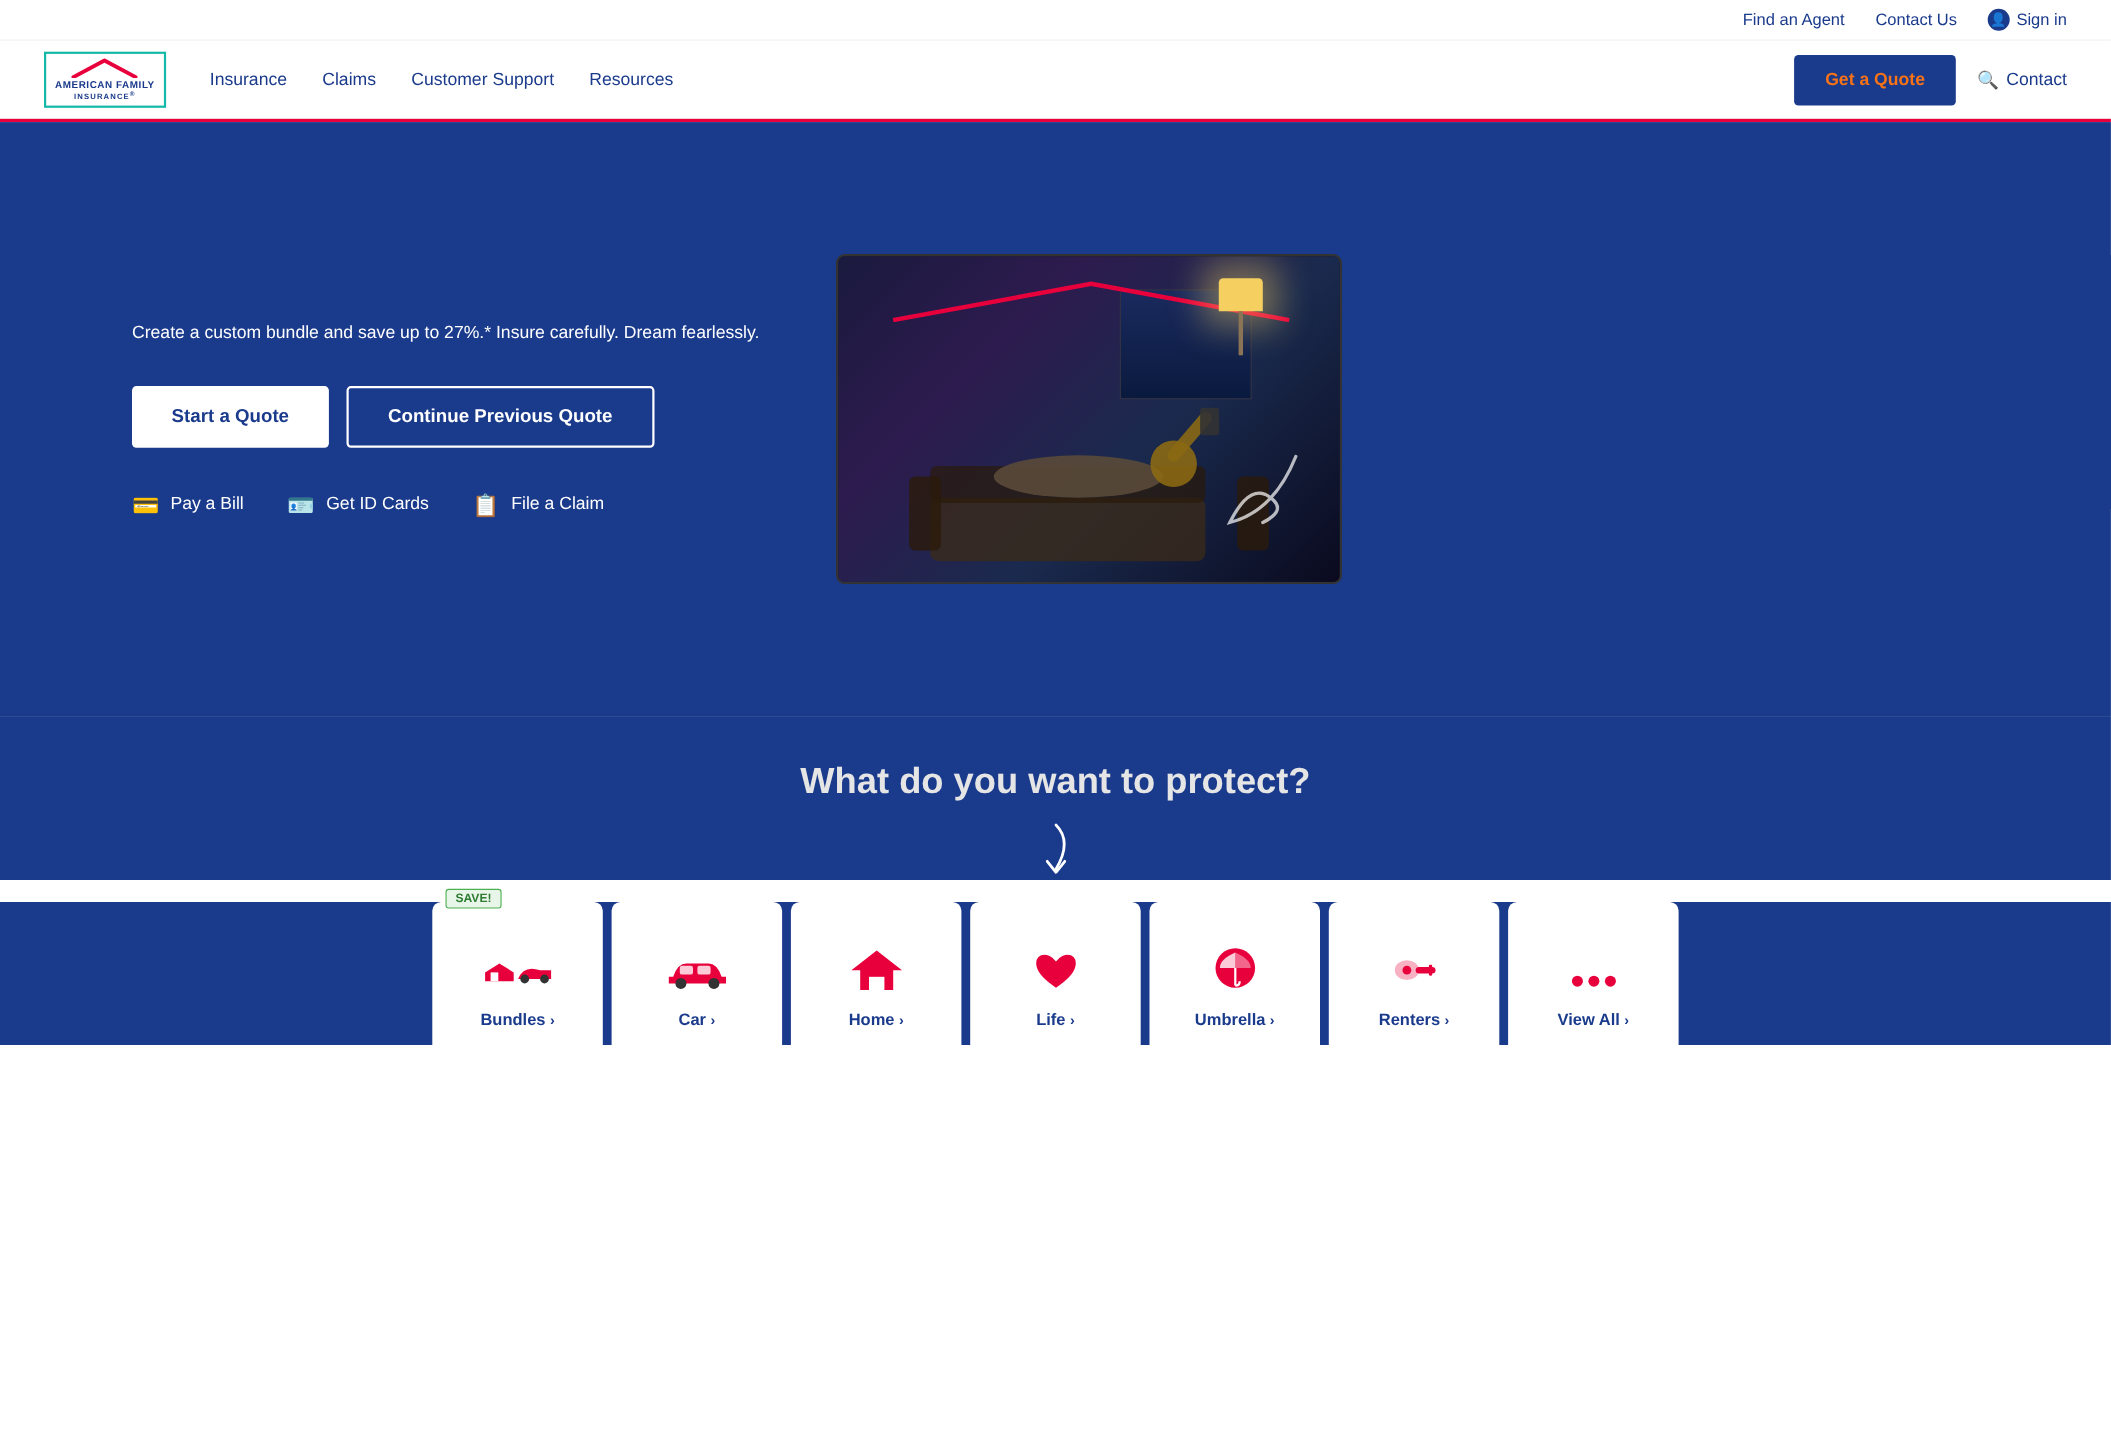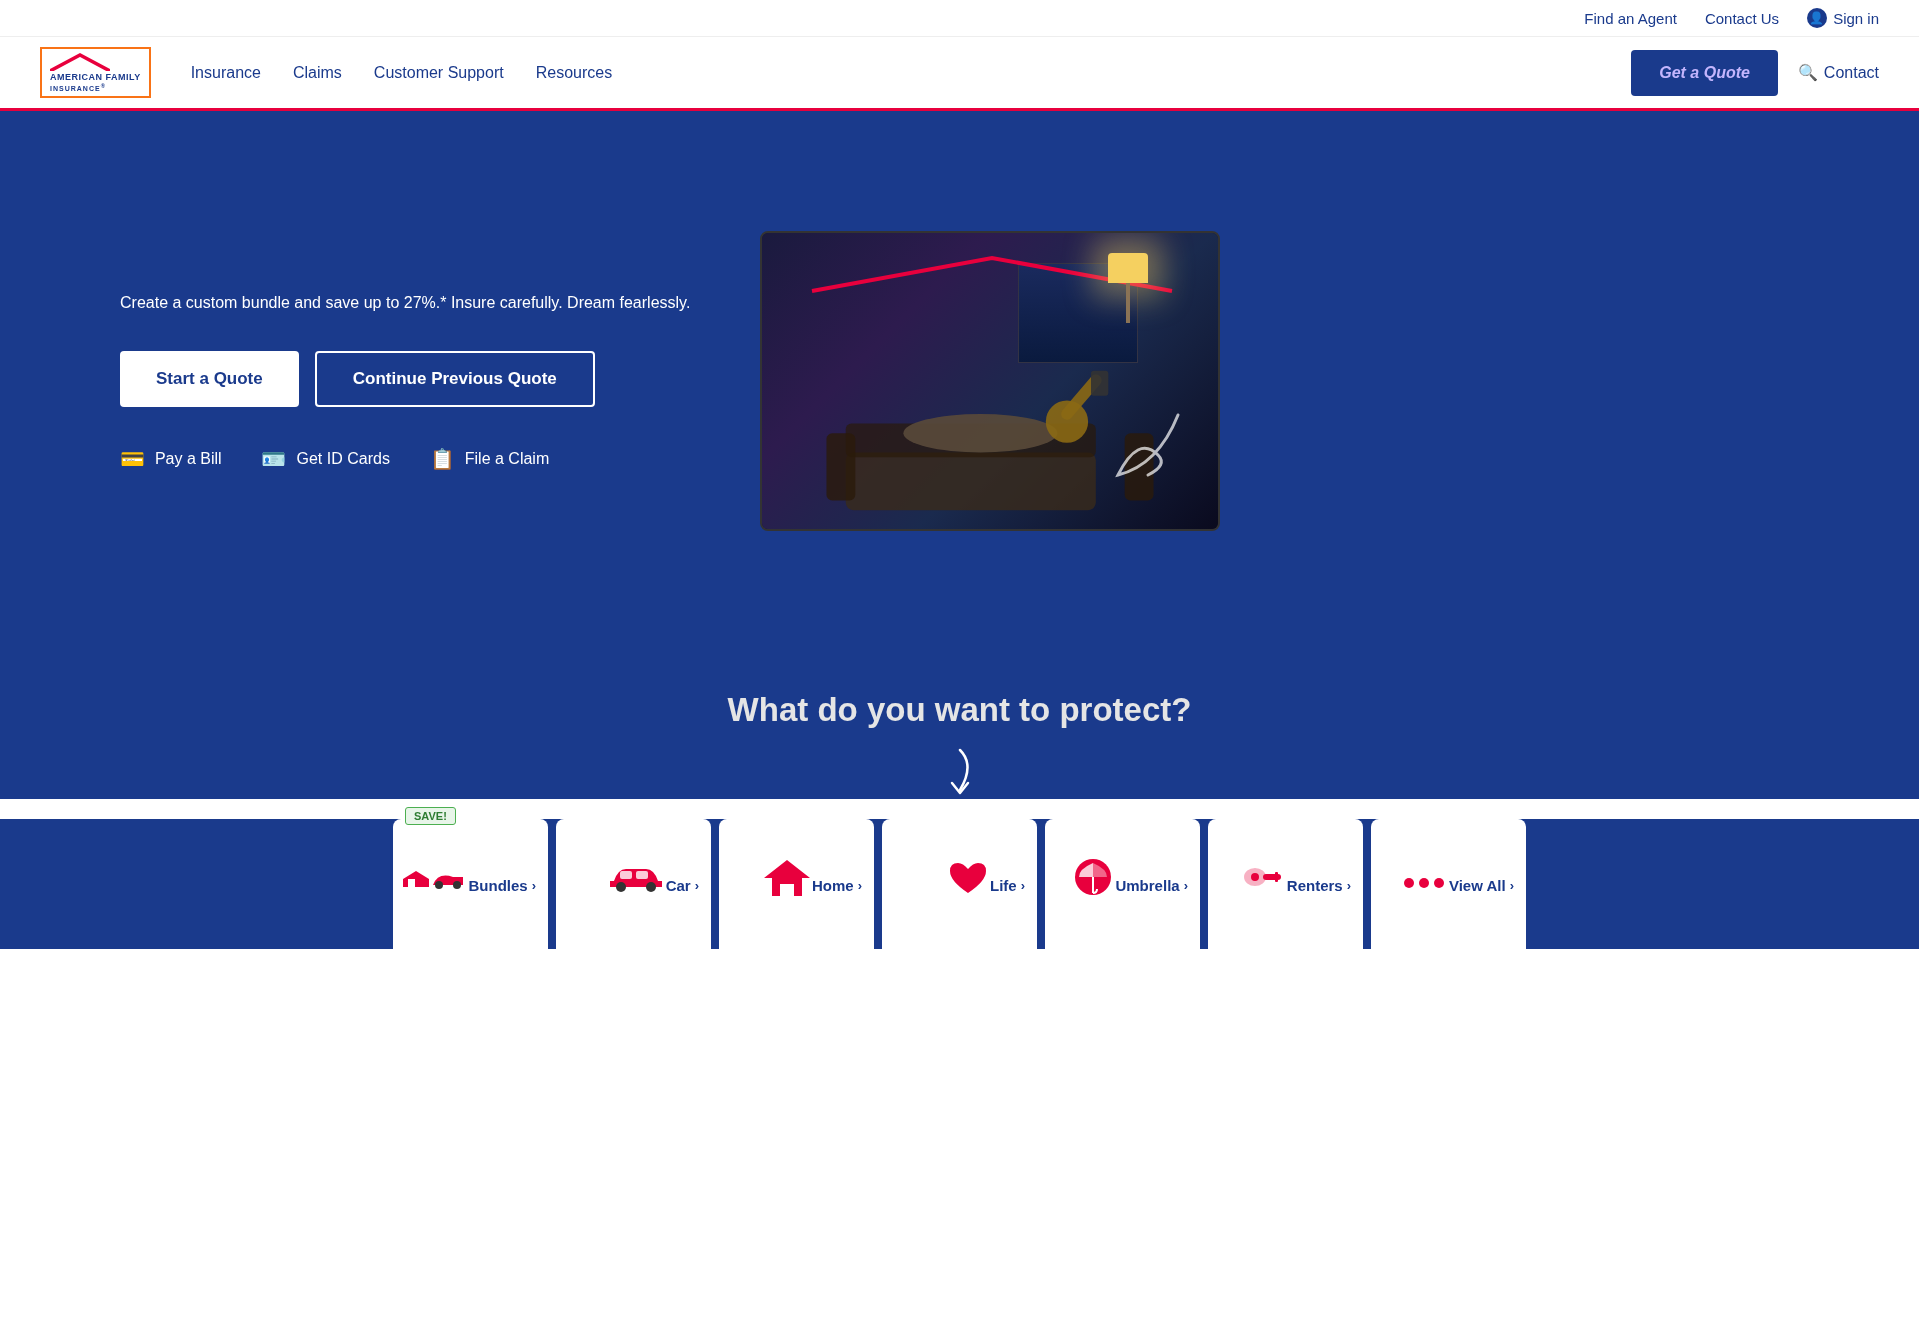--- a/index.html
+++ b/index.html
@@ -44,24 +44,25 @@
       align-items: center;
       padding: 10px 40px;
       background: #fff;
       border-bottom: 3px solid #e8003d;
       gap: 0;
     }
     .logo-area {
       margin-right: 40px;
     }
     .logo-box {
-      border: 2px solid #f97316;
+      border: 2px solid #14b8a6;
       padding: 4px 8px;
       display: flex;
       flex-direction: column;
+      align-items: center;
     }
     .logo-roof {
       width: 60px;
       height: 18px;
       position: relative;
       margin-bottom: 2px;
     }
     .logo-roof svg { width: 100%; height: 100%; }
     .logo-text-top {
       font-size: 9px;
@@ -88,28 +89,27 @@
       font-size: 16px;
       font-weight: 500;
     }
     .nav-right {
       display: flex;
       align-items: center;
       gap: 20px;
     }
     .get-quote-btn {
       background: #1a3a8c;
-      color: #c4b5fd;
+      color: #f97316;
       border: none;
       padding: 14px 28px;
       font-size: 16px;
       font-weight: 700;
       border-radius: 4px;
       cursor: pointer;
-      font-style: italic;
     }
     .search-link {
       display: flex;
       align-items: center;
       gap: 6px;
       color: #1a3a8c;
       text-decoration: none;
       font-size: 16px;
       font-weight: 500;
       cursor: pointer;
@@ -279,21 +279,21 @@
       justify-content: center;
       padding: 0 40px;
       background: #1a3a8c;
     }
     .insurance-card {
       background: #fff;
       border-radius: 8px 8px 0 0;
       width: 155px;
       min-height: 130px;
       display: flex;
-      flex-direction: row;
+      flex-direction: column;
       align-items: center;
       justify-content: flex-end;
       padding: 16px 12px 14px;
       margin: 0 4px;
       cursor: pointer;
       position: relative;
     }
     .insurance-card.bundle-card {
       
     }

